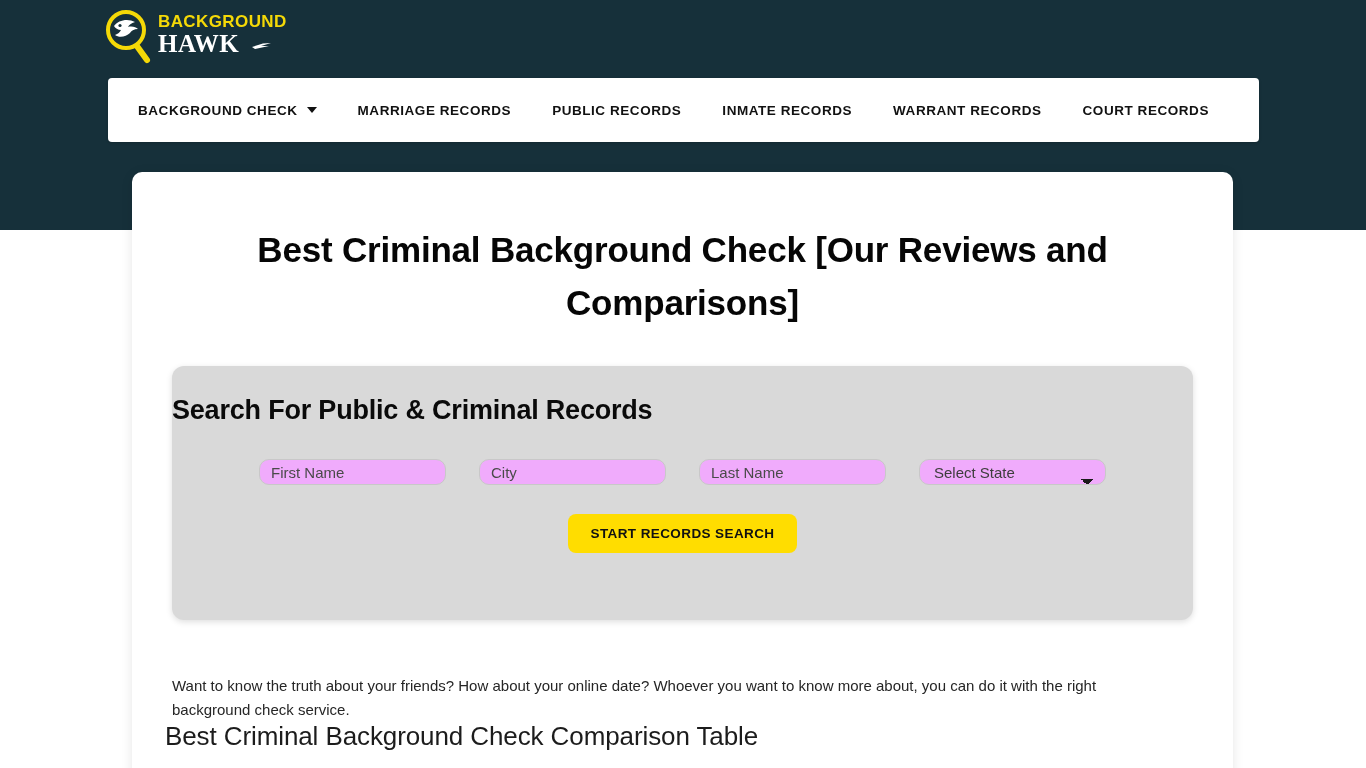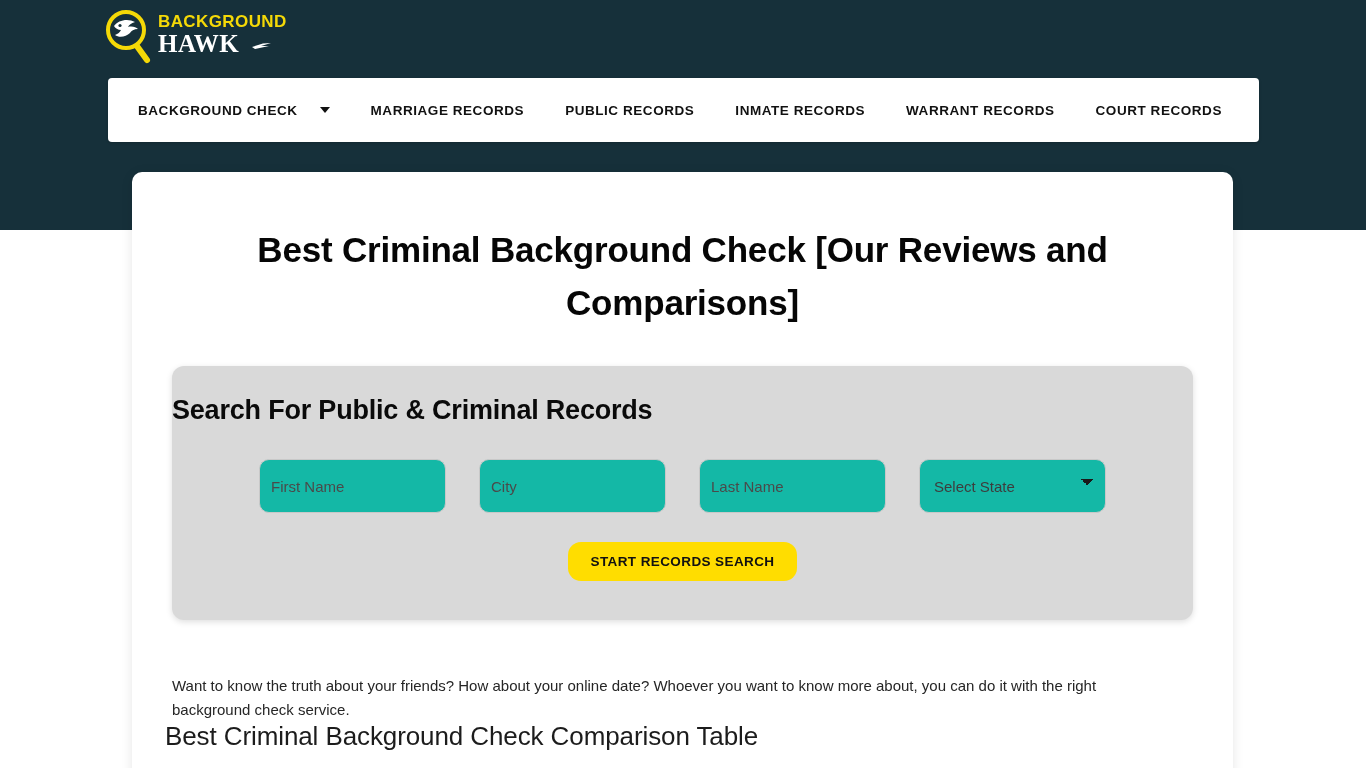--- a/index.html
+++ b/index.html
@@ -77,21 +77,21 @@
     color: #111111;
     font-size: 13.5px;
     font-weight: bold;
     letter-spacing: 0.55px;
     text-transform: uppercase;
     margin-right: 41px;
     white-space: nowrap;
     cursor: pointer;
     display: flex;
     align-items: center;
-    gap: 22px;
+    gap: 9px;
   }
   .caret {
     width: 0; height: 0;
     border-left: 5px solid transparent;
     border-right: 5px solid transparent;
     border-top: 6px solid #111111;
     display: inline-block;
   }
   
   .card {
@@ -132,22 +132,22 @@
     letter-spacing: -0.2px;
   }
   .fields-row {
     display: flex;
     justify-content: center;
     gap: 33px;
     margin-top: 33px;
   }
   .field {
     width: 187px;
-    height: 54px;
-    background: #14b8a6;
+    height: 26px;
+    background: #f0abfc;
     border: 1px solid #c8c8c8;
     border-radius: 10px;
     font-family: "Liberation Sans", sans-serif;
     font-size: 15px;
     color: #3d3d3d;
     padding: 0 11px;
     outline: none;
   }
   .field::placeholder { color: #4a4a4a; opacity: 1; }
   select.field {
@@ -165,21 +165,21 @@
   }
   .cta-wrap {
     display: flex;
     justify-content: center;
     margin-top: 29px;
   }
   .cta {
     background: #ffdd00;
     color: #111111;
     border: none;
-    border-radius: 13px;
+    border-radius: 8px;
     font-family: "Liberation Sans", sans-serif;
     font-size: 13.5px;
     font-weight: bold;
     letter-spacing: 0.4px;
     padding: 12px 22px;
     cursor: pointer;
     white-space: nowrap;
   }
   
   .body-copy {

